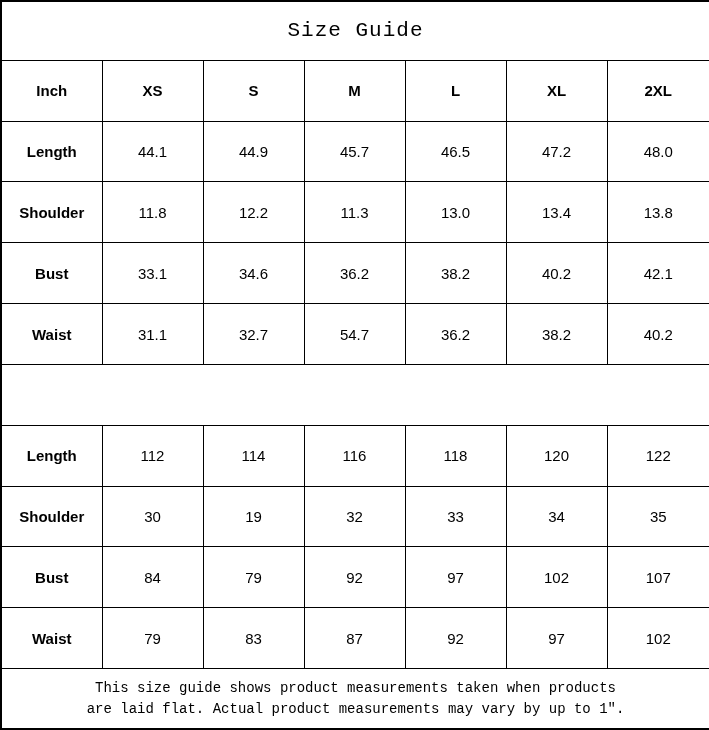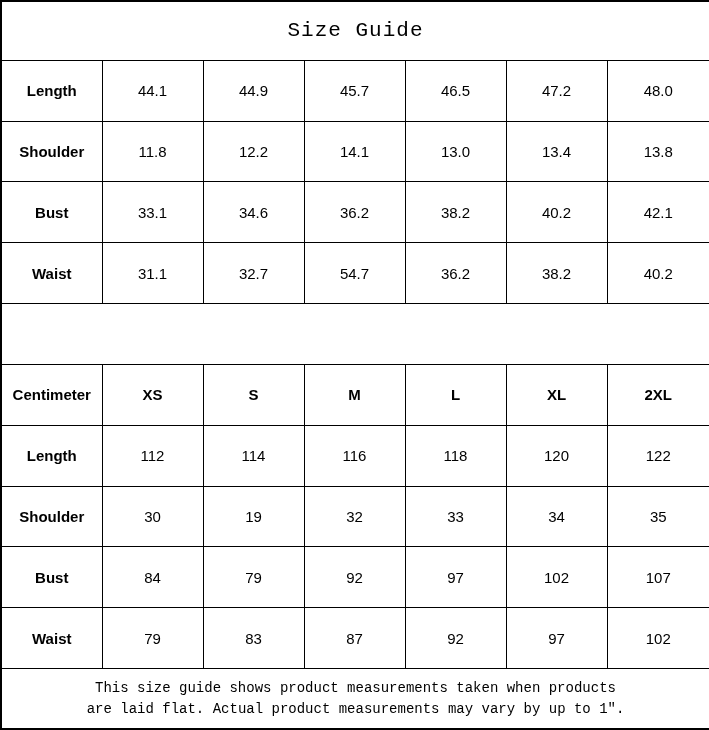--- a/index.html
+++ b/index.html
@@ -72,34 +72,43 @@
       <col style="width:101px">
       <col style="width:101px">
       <col style="width:103px">
     </colgroup>
     <tbody>
       <tr class="title-row">
         <td colspan="7" class="title-cell">Size Guide</td>
       </tr>
     </tbody>
     <tbody id="rows">
+        <tr class="header-row">
+          <td class="unit-header-cell">Inch</td>
+          <td class="size-header-cell">XS</td>
+          <td class="size-header-cell">S</td>
+          <td class="size-header-cell">M</td>
+          <td class="size-header-cell">L</td>
+          <td class="size-header-cell">XL</td>
+          <td class="size-header-cell">2XL</td>
+        </tr>
         <tr class="data-row">
           <td class="measurement-label-cell">Length</td>
           <td class="measurement-value-cell">44.1</td>
           <td class="measurement-value-cell">44.9</td>
           <td class="measurement-value-cell">45.7</td>
           <td class="measurement-value-cell">46.5</td>
           <td class="measurement-value-cell">47.2</td>
           <td class="measurement-value-cell">48.0</td>
         </tr>
         <tr class="data-row">
           <td class="measurement-label-cell">Shoulder</td>
           <td class="measurement-value-cell">11.8</td>
           <td class="measurement-value-cell">12.2</td>
-          <td class="measurement-value-cell">14.1</td>
+          <td class="measurement-value-cell">11.3</td>
           <td class="measurement-value-cell">13.0</td>
           <td class="measurement-value-cell">13.4</td>
           <td class="measurement-value-cell">13.8</td>
         </tr>
         <tr class="data-row">
           <td class="measurement-label-cell">Bust</td>
           <td class="measurement-value-cell">33.1</td>
           <td class="measurement-value-cell">34.6</td>
           <td class="measurement-value-cell">36.2</td>
           <td class="measurement-value-cell">38.2</td>
@@ -110,29 +119,20 @@
           <td class="measurement-label-cell">Waist</td>
           <td class="measurement-value-cell">31.1</td>
           <td class="measurement-value-cell">32.7</td>
           <td class="measurement-value-cell">54.7</td>
           <td class="measurement-value-cell">36.2</td>
           <td class="measurement-value-cell">38.2</td>
           <td class="measurement-value-cell">40.2</td>
         </tr>
         <tr class="spacer-row">
           <td class="spacer-cell" colspan="7"></td>
-        </tr>
-        <tr class="header-row">
-          <td class="unit-header-cell">Centimeter</td>
-          <td class="size-header-cell">XS</td>
-          <td class="size-header-cell">S</td>
-          <td class="size-header-cell">M</td>
-          <td class="size-header-cell">L</td>
-          <td class="size-header-cell">XL</td>
-          <td class="size-header-cell">2XL</td>
         </tr>
         <tr class="data-row">
           <td class="measurement-label-cell">Length</td>
           <td class="measurement-value-cell">112</td>
           <td class="measurement-value-cell">114</td>
           <td class="measurement-value-cell">116</td>
           <td class="measurement-value-cell">118</td>
           <td class="measurement-value-cell">120</td>
           <td class="measurement-value-cell">122</td>
         </tr>

